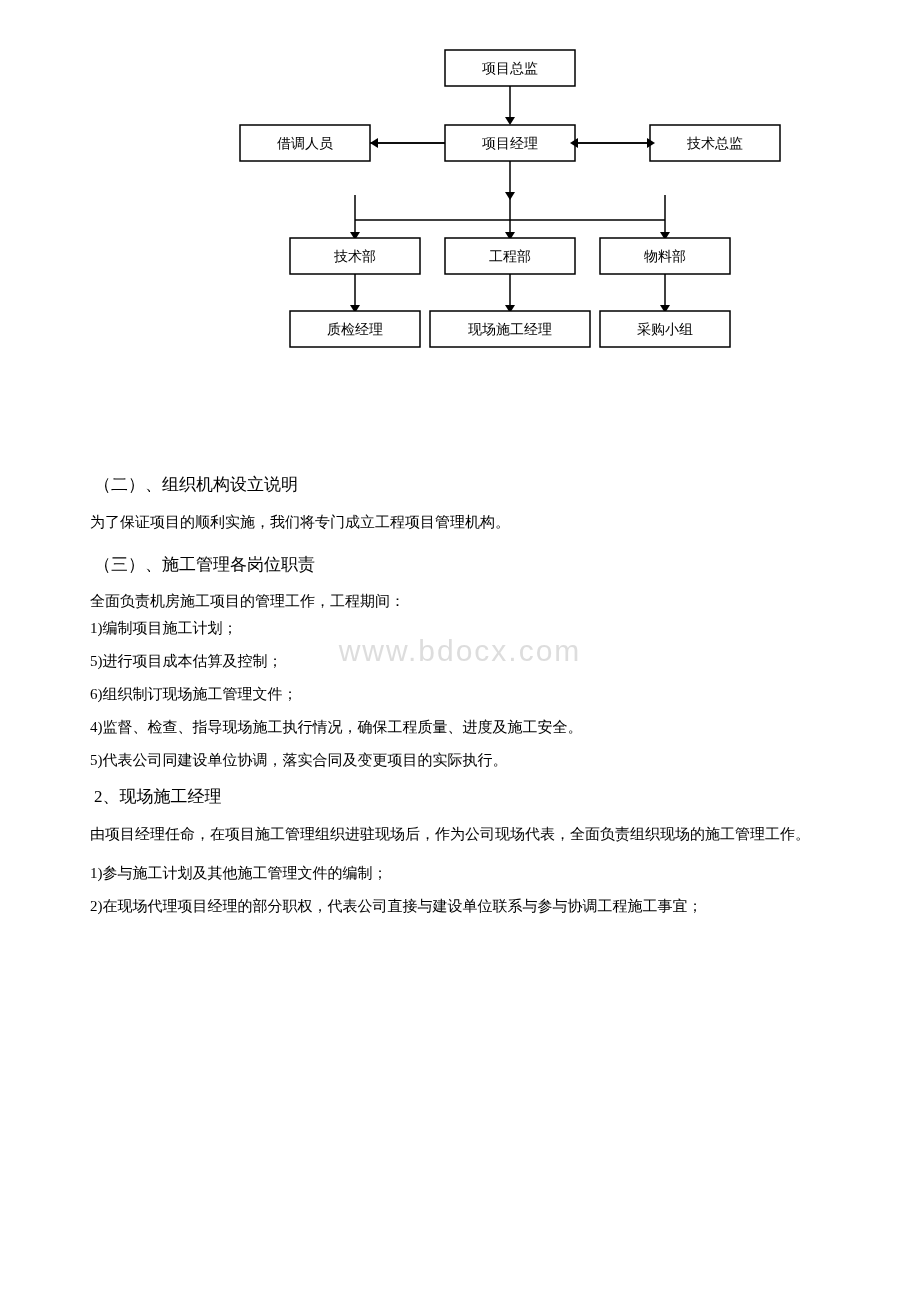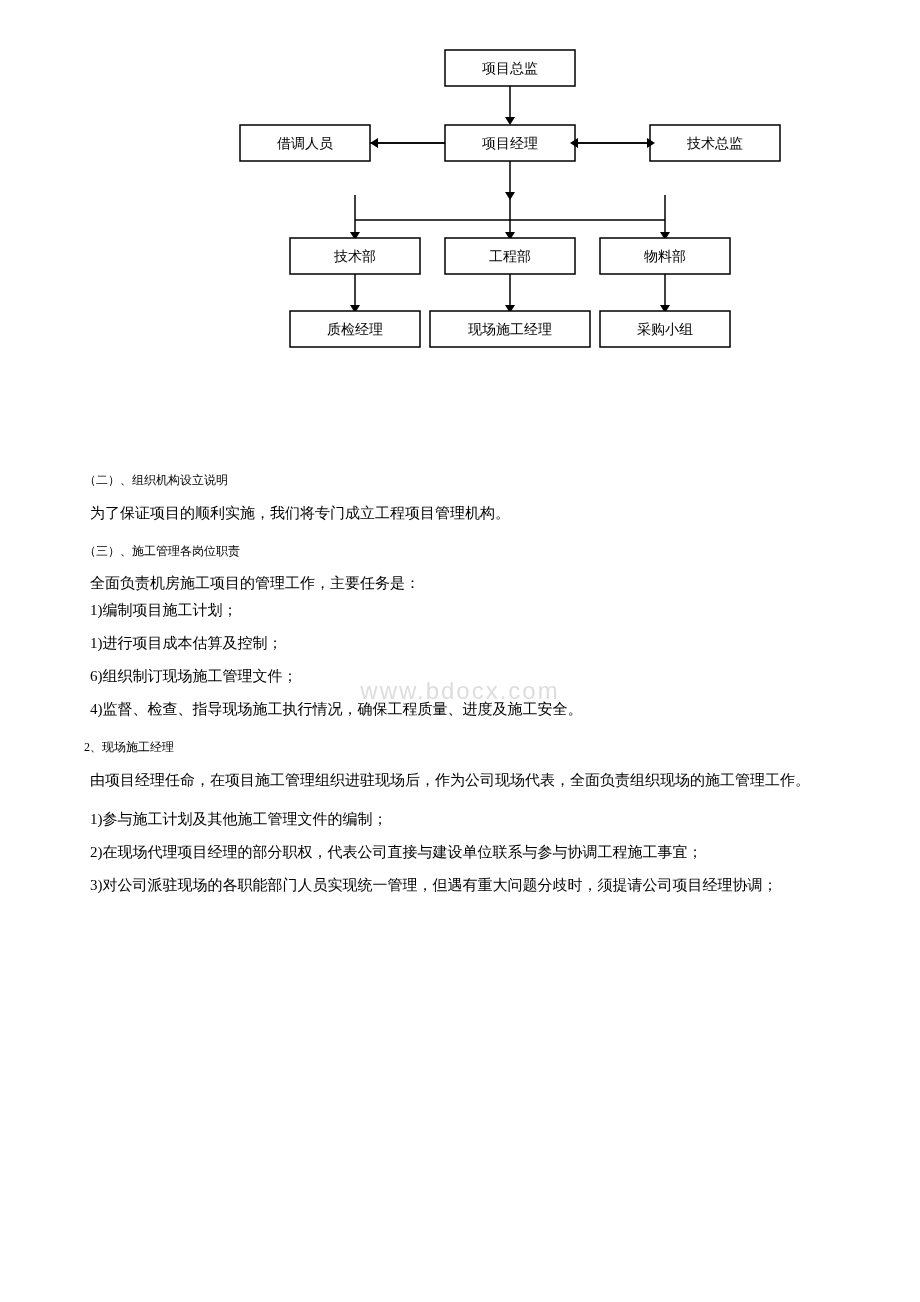--- a/index.html
+++ b/index.html
@@ -17,46 +17,45 @@
       padding: 30px 60px;
     }
 
     
     .content-section {
       margin-bottom: 14px;
       line-height: 1.8;
     }
 
     .section-title {
-      font-size: 12px;
+      font-size: 17px;
       margin-bottom: 8px;
     }
 
     .indent1 {
       text-indent: 2em;
     }
 
     .indent2 {
       text-indent: 2em;
       margin-bottom: 6px;
     }
 
     .watermark {
       position: fixed;
       top: 50%;
       left: 50%;
       transform: translate(-50%, -50%);
-      font-size: 24px;
+      font-size: 30px;
       color: rgba(180, 180, 180, 0.45);
       font-family: Arial, sans-serif;
       pointer-events: none;
       white-space: nowrap;
       z-index: 999;
       letter-spacing: 2px;
-      margin-top: 40px;
     }
 
     
     .org-svg-container {
       display: flex;
       justify-content: flex-end;
       margin-bottom: 20px;
     }
   </style>
 </head>
@@ -144,32 +143,32 @@
 <div>
 
   <div class="content-section">
     <div class="section-title indent1">（二）、组织机构设立说明</div>
     <div class="indent1">为了保证项目的顺利实施，我们将专门成立工程项目管理机构。</div>
   </div>
 
   <div class="content-section">
     <div class="section-title indent1">（三）、施工管理各岗位职责</div>
 
-    <div class="indent1">全面负责机房施工项目的管理工作，主要任务是：</div>
+    <div class="indent1">全面负责机房施工项目的管理工作，工程期间：</div>
 
     <div>
       <div class="indent2">1)编制项目施工计划；</div>
-      <div class="indent2">1)进行项目成本估算及控制；</div>
+      <div class="indent2">5)进行项目成本估算及控制；</div>
       <div class="indent2">6)组织制订现场施工管理文件；</div>
       <div class="indent2">4)监督、检查、指导现场施工执行情况，确保工程质量、进度及施工安全。</div>
+      <div class="indent2">5)代表公司同建设单位协调，落实合同及变更项目的实际执行。</div>
     </div>
 
-    <div class="section-title indent1" style="margin-top:14px;">2、现场施工经理</div>
+    <div class="section-title indent1" style="margin-top:8px;">2、现场施工经理</div>
     <div class="indent1">由项目经理任命，在项目施工管理组织进驻现场后，作为公司现场代表，全面负责组织现场的施工管理工作。</div>
 
     <div>
       <div class="indent2" style="margin-top:12px;">1)参与施工计划及其他施工管理文件的编制；</div>
       <div class="indent2">2)在现场代理项目经理的部分职权，代表公司直接与建设单位联系与参与协调工程施工事宜；</div>
-      <div class="indent2">3)对公司派驻现场的各职能部门人员实现统一管理，但遇有重大问题分歧时，须提请公司项目经理协调；</div>
     </div>
   </div>
 
 </div>
 
 </body></html>

